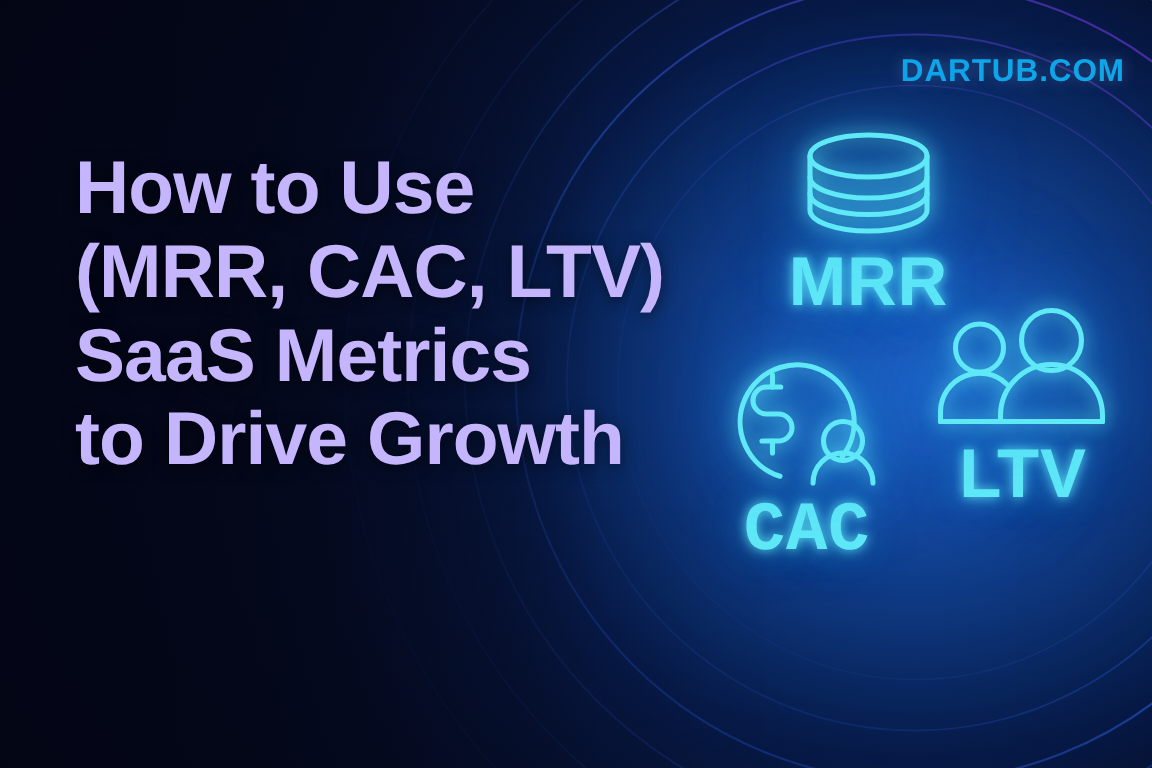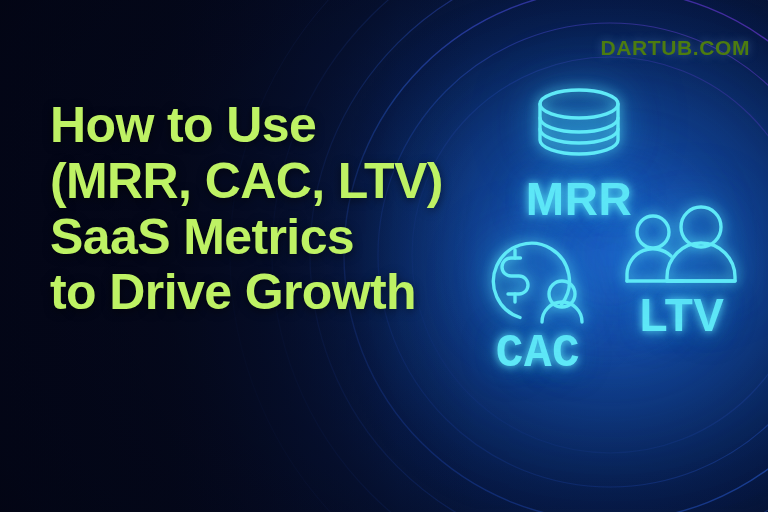--- a/index.html
+++ b/index.html
@@ -60,35 +60,35 @@
       0 0 90px 60px rgba(35,120,230,0.22),
       0 0 50px 28px rgba(60,160,255,0.12);
     border-radius: 50%;
   }
 
   
   .brand {
     position: absolute;
     right: 18px;
     top: 36px;
-    color: #4d7c0f;
+    color: #0ea5e9;
     font-size: 21px;
     font-weight: bold;
     letter-spacing: 0.6px;
     text-shadow: 0 0 10px rgba(140,190,255,0.35);
     white-space: nowrap;
   }
 
   
   .headline {
     position: absolute;
     left: 50px;
     top: 98px;
     width: 380px;
-    color: #bef264;
+    color: #c4b5fd;
     font-size: 50px;
     font-weight: bold;
     line-height: 1.115;
     letter-spacing: -0.6px;
     text-shadow: 0 2px 10px rgba(0,0,0,0.55);
   }
   .headline .ln { display: block; white-space: nowrap; }
 
   
   .metric {
@@ -108,21 +108,21 @@
     color: #5fe9f7;
     font-weight: bold;
     letter-spacing: 0.5px;
     text-shadow:
       0 0 8px rgba(95,233,247,0.95),
       0 0 20px rgba(50,190,245,0.6),
       0 0 38px rgba(30,140,235,0.35);
   }
 
   #metric-mrr { left: 500px; top: 86px; width: 158px; }
-  #metric-mrr .lbl { font-size: 46px; margin-top: 14px; }
+  #metric-mrr .lbl { font-size: 46px; margin-top: 2px; }
 
   #metric-cac { left: 458px; top: 224px; width: 160px; font-family: Liberation Mono, monospace; }
   #metric-cac .lbl { font-size: 46px; margin-top: 0px; }
 
   #metric-ltv { left: 608px; top: 204px; width: 148px; }
   #metric-ltv .lbl { font-size: 46px; margin-top: 0px; }
 
   svg { overflow: visible; }
 </style>
 </head>

